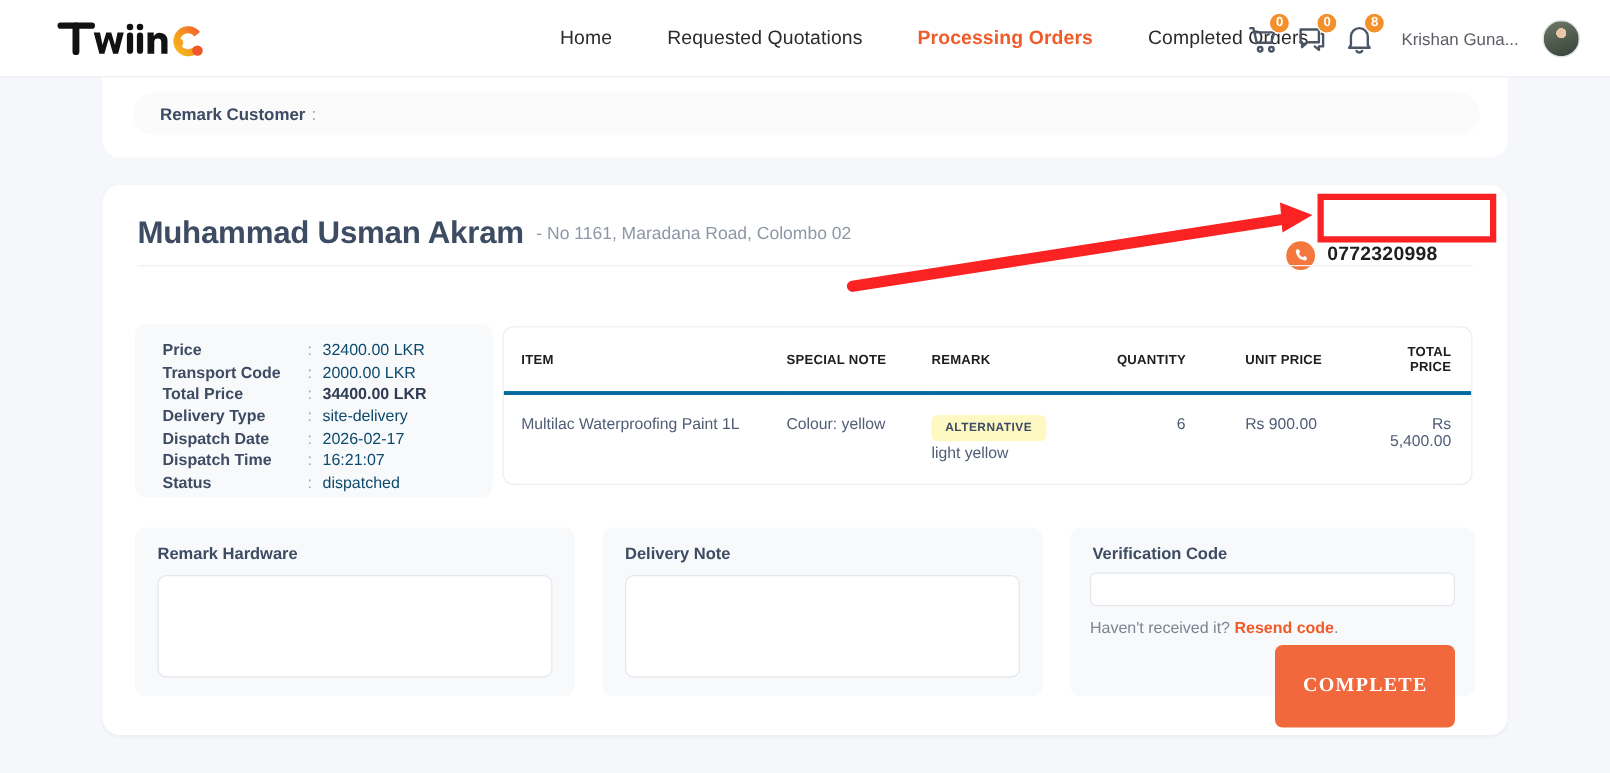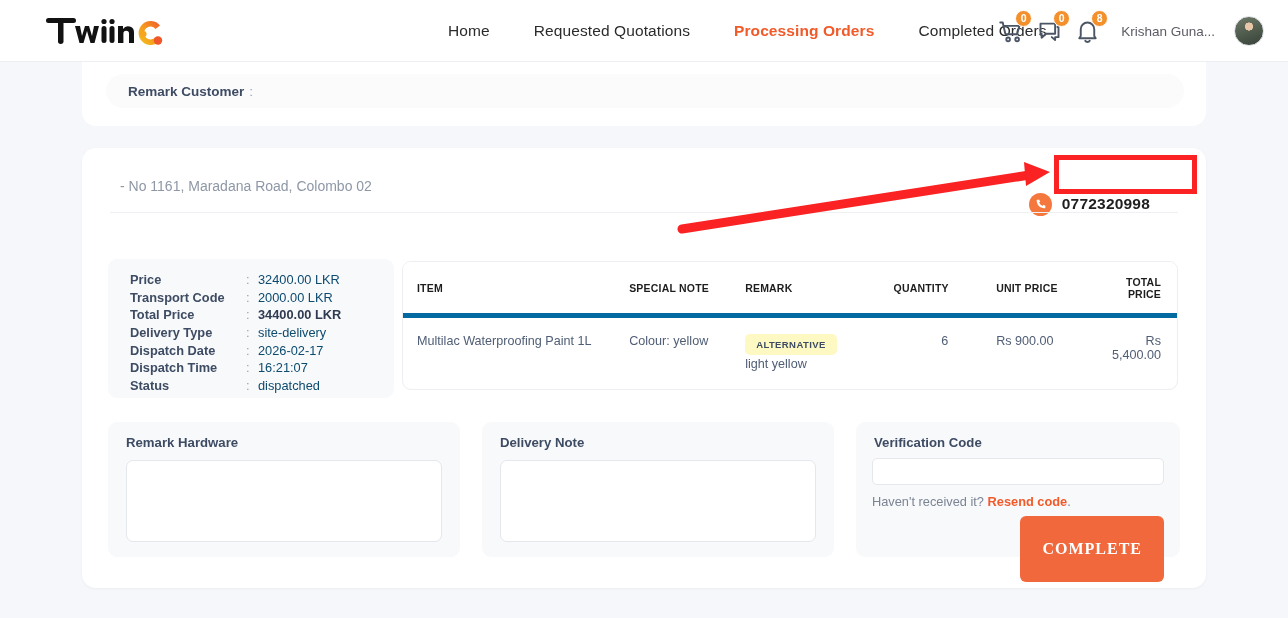--- a/index.html
+++ b/index.html
@@ -134,21 +134,21 @@
   
   .table-wrap {
     position: absolute; left: 320px; top: 113px; right: 28px;
     background: #fff; border: 1px solid #eceef2; border-radius: 9px; overflow: hidden;
   }
   table { width: 100%; border-collapse: collapse; }
   thead th {
     font-size: 10.5px; font-weight: bold; color: #1d1d1d; letter-spacing: .2px;
     text-align: left; padding: 14px 0 13px; background: #fff;
   }
-  thead tr { border-bottom: 5px solid #0369a1; }
+  thead tr { border-bottom: 3px solid #0369a1; }
   tbody td { font-size: 12.6px; color: #4f5d75; padding: 16px 0 18px; vertical-align: top; }
   .c-item   { padding-left: 14px; width: 230px; }
   .c-note   { width: 118px; }
   .c-remark { width: 150px; }
   .c-qty    { width: 104px; text-align: center; }
   .c-unit   { width: 118px; }
   .c-total  { text-align: right; padding-right: 16px; }
   th.c-qty { text-align: left; }
   th.c-total { text-align: right; padding-right: 16px; }
   .alt-badge {
@@ -270,20 +270,21 @@
   <div class="card-top">
     <div class="remark-strip">
       <span class="remark-label">Remark Customer</span>
       <span class="remark-colon">:</span>
     </div>
   </div>
 
   <div class="card-main">
 
     <div class="cust-head">
+      <span class="cust-name">Muhammad Usman Akram</span>
       <span class="cust-addr">- No 1161, Maradana Road, Colombo 02</span>
 
       <div class="phone-chip">
         <span class="phone-ic">
           <svg width="13" height="13" viewBox="0 0 24 24" fill="#ffffff">
             <path d="M6.6 3h3.2l1.6 4-2 1.5a12 12 0 0 0 6.1 6.1l1.5-2 4 1.6v3.2c0 1-.8 1.8-1.8 1.7C10.8 18.6 5.4 13.2 4.9 4.8 4.8 3.8 5.6 3 6.6 3z"></path>
           </svg>
         </span>
         <span class="phone-num">0772320998</span>
       </div>

